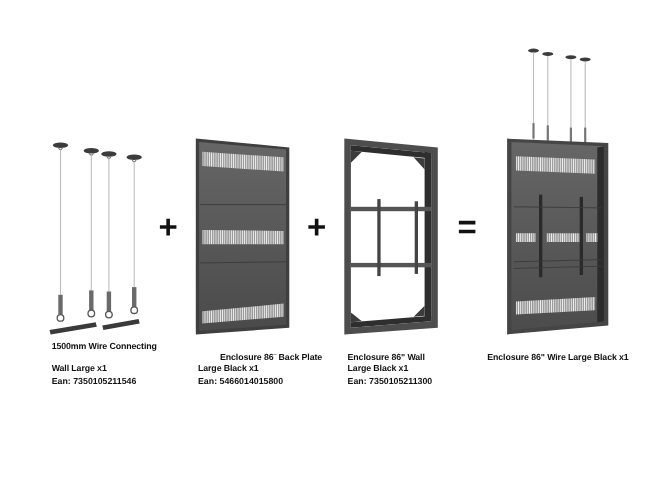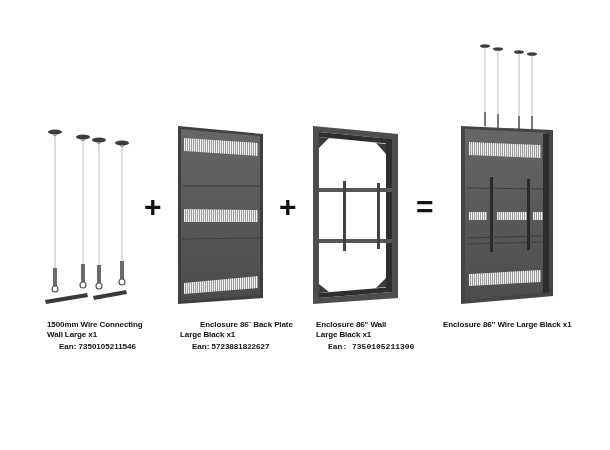--- a/index.html
+++ b/index.html
@@ -1,19 +1,19 @@
 <!DOCTYPE html>
 <html><head>
 <meta charset="utf-8">
 <style>
   html, body { margin:0; padding:0; background:#ffffff; }
   body { width:610px; height:450px; position:relative; overflow:hidden; font-family:"Liberation Sans", sans-serif; }
   .op { position:absolute; font-family:"Liberation Sans", sans-serif; font-weight:bold; color:#111; font-size:30px; line-height:30px; }
   .lbl { position:absolute; font-size:8px; line-height:10px; color:#111; font-weight:bold; letter-spacing:-0.1px; }
-  .ean { position:absolute; font-size:8px; line-height:10px; color:#111; font-weight:bold;margin-left:12px; }
+  .ean { position:absolute; font-size:8px; line-height:10px; color:#111; font-weight:bold; }
   svg { position:absolute; overflow:visible; }
 </style>
 </head>
 <body>
 
 <div>
   <svg width="90" height="180" style="left:42px;top:128px;" viewBox="0 0 90 180">
 
     <ellipse cx="13" cy="4" rx="7" ry="2.5" fill="#3c3c3c"></ellipse>
     <ellipse cx="41" cy="9" rx="7" ry="2.5" fill="#3c3c3c"></ellipse>
@@ -36,21 +36,21 @@
     <rect x="78" y="133" width="4" height="18" fill="#6a6a6a"></rect>
 
     <circle cx="13" cy="161" r="3" fill="none" stroke="#555" stroke-width="1.2"></circle>
     <circle cx="41" cy="157" r="3" fill="none" stroke="#555" stroke-width="1.2"></circle>
     <circle cx="57" cy="158" r="3" fill="none" stroke="#555" stroke-width="1.2"></circle>
     <circle cx="80" cy="154" r="3" fill="none" stroke="#555" stroke-width="1.2"></circle>
 
     <polygon points="3,172 45,165 46,169 4,176" fill="#3a3a3a"></polygon>
     <polygon points="51,168 84,162 85,166 52,172" fill="#3a3a3a"></polygon>
   </svg>
-  <div class="lbl" style="left:47px;top:320px;text-align:center;">1500mm Wire Connecting</div>
+  <div class="lbl" style="left:47px;top:310px;text-align:center;">1500mm Wire Connecting</div>
   <div class="lbl" style="left:47px;top:330px;">Wall Large x1</div>
   <div class="ean" style="left:47px;top:342px;">Ean: 7350105211546</div>
 </div>
 
 <div class="op" style="left:144px;top:192px;">+</div>
 
 <div>
   <svg width="90" height="180" style="left:178px;top:126px;" viewBox="0 0 90 180">
     <defs>
       <pattern id="vents" width="2" height="10" patternUnits="userSpaceOnUse">
@@ -65,21 +65,21 @@
     <polygon points="0,0 85,8 85,172 0,178" fill="#3f3f3f"></polygon>
     <polygon points="3,3 82,10 82,169 3,175" fill="url(#bpg)"></polygon>
     <polygon points="6,12 80,17 80,30 6,25" fill="url(#vents)"></polygon>
     <polygon points="6,83 80,84 80,96 6,96" fill="url(#vents)"></polygon>
     <polygon points="6,157 80,150 80,162 6,168" fill="url(#vents)"></polygon>
     <line x1="4" y1="60" x2="82" y2="60" stroke="#3a3a3a" stroke-width="0.8"></line>
     <line x1="4" y1="113" x2="82" y2="112" stroke="#3a3a3a" stroke-width="0.8"></line>
   </svg>
   <div class="lbl" style="left:180px;top:320px;padding-left:20px;">Enclosure 86¨ Back Plate</div>
   <div class="lbl" style="left:180px;top:330px;">Large Black x1</div>
-  <div class="ean" style="left:180px;top:342px;">Ean: 5723881822627</div>
+  <div class="ean" style="left:180px;top:342px;">Ean: 5466014015800</div>
 </div>
 
 <div class="op" style="left:279px;top:192px;">+</div>
 
 <div>
   <svg width="90" height="180" style="left:313px;top:126px;" viewBox="0 0 90 180">
 
     <polygon points="0,0 85,8 85,172 0,178" fill="#4d4d4d"></polygon>
     <polygon points="6,6 79,13 79,166 6,172" fill="#ffffff"></polygon>
 
@@ -93,21 +93,21 @@
     <polygon points="73,152 73,161 63,162" fill="#3c3c3c"></polygon>
 
     <rect x="6" y="62" width="73" height="4" fill="#555"></rect>
     <rect x="6" y="113" width="73" height="4" fill="#555"></rect>
 
     <rect x="30" y="55" width="3" height="70" fill="#444"></rect>
     <rect x="64" y="57" width="3" height="66" fill="#444"></rect>
   </svg>
   <div class="lbl" style="left:316px;top:320px;">Enclosure 86" Wall</div>
   <div class="lbl" style="left:316px;top:330px;">Large Black x1</div>
-  <div class="ean" style="left:316px;top:342px;font-family:Liberation Mono, monospace;">Ean: 7350105211300</div>
+  <div class="ean" style="left:316px;top:342px;">Ean: 7350105211300</div>
 </div>
 
 <div class="op" style="left:416px;top:192px;">=</div>
 
 <div>
   <svg width="100" height="270" style="left:461px;top:42px;" viewBox="0 0 100 270">
     <defs>
       <pattern id="vents2" width="2" height="10" patternUnits="userSpaceOnUse">
         <rect x="0" y="0" width="1" height="10" fill="#f0f0f0"></rect>
         <rect x="1" y="0" width="1" height="10" fill="#9a9a9a"></rect>

